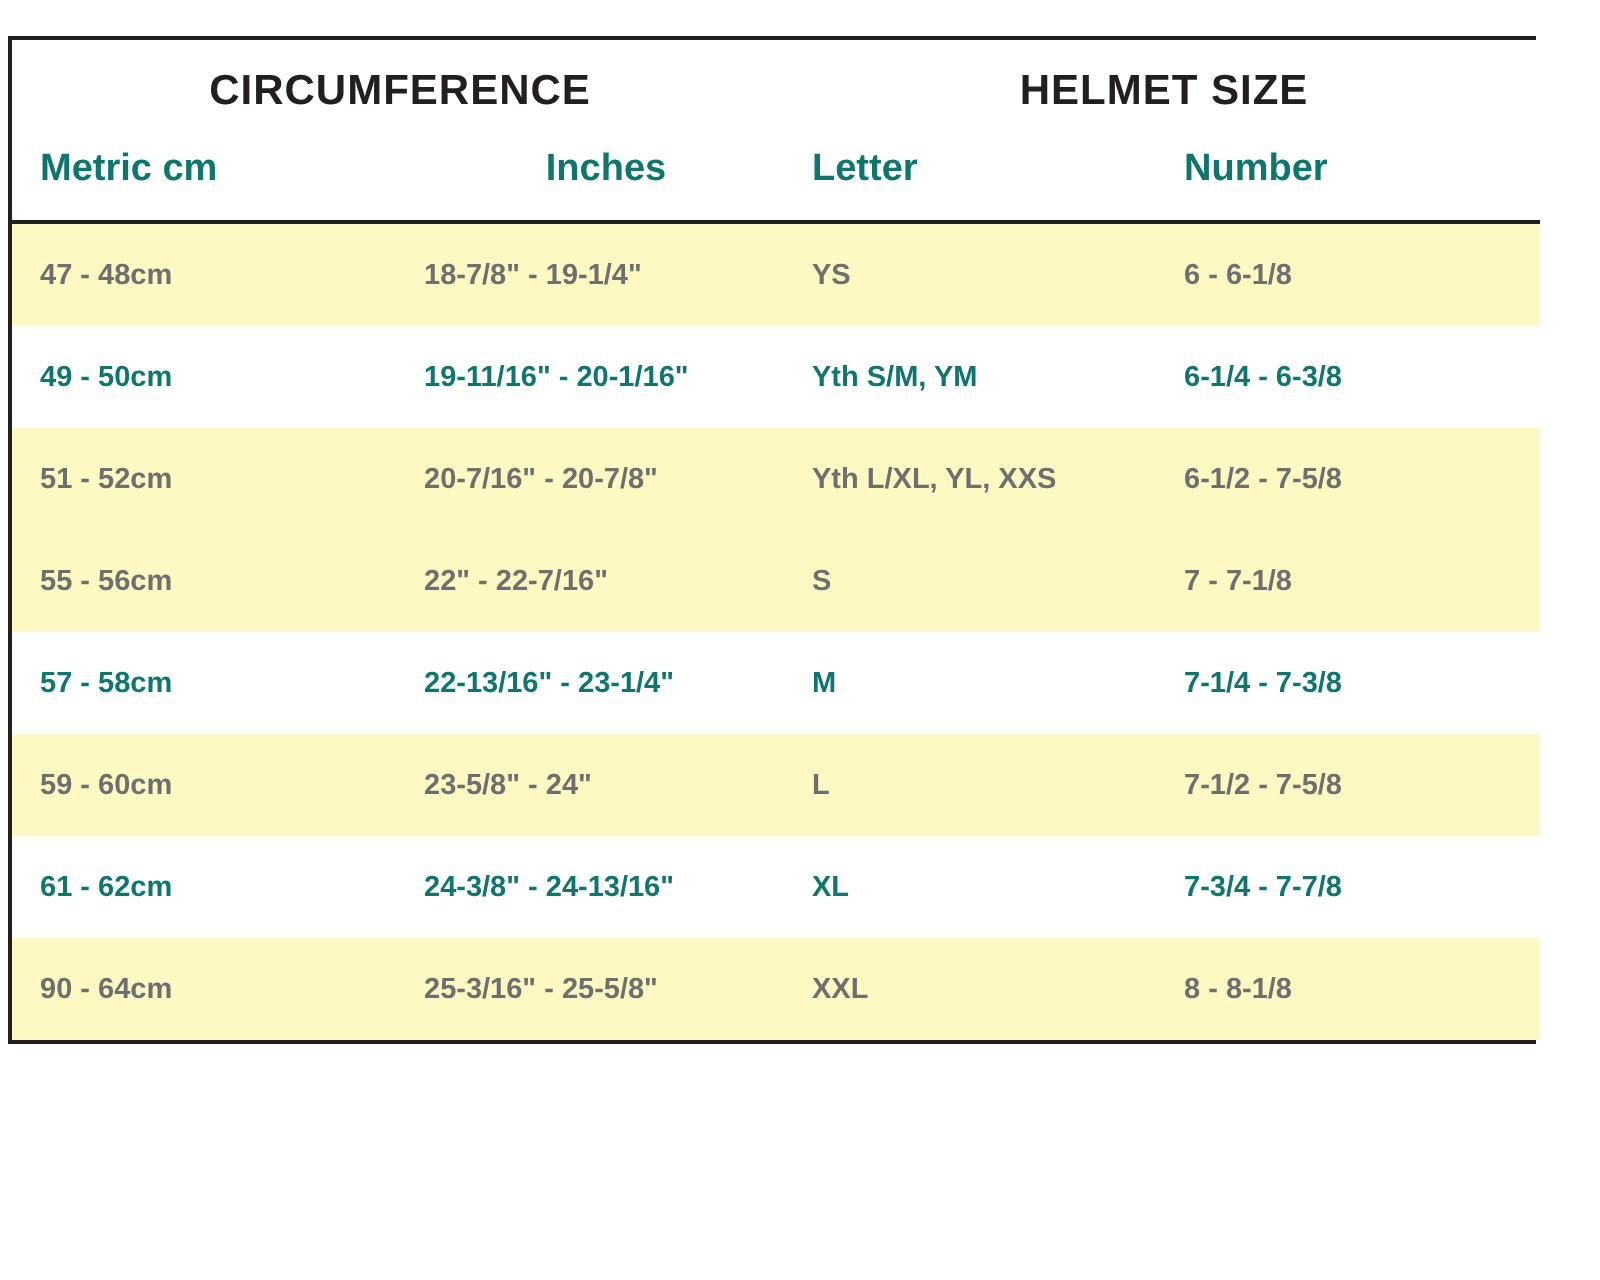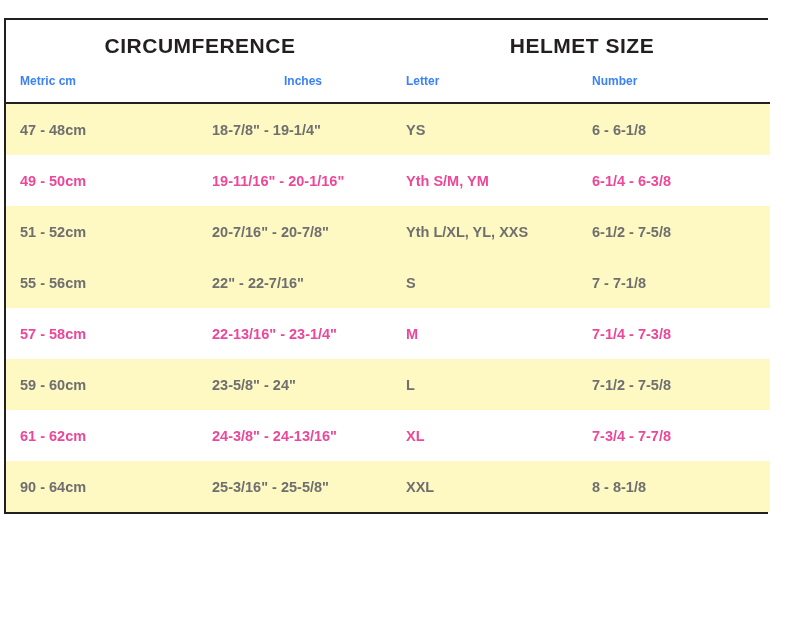--- a/index.html
+++ b/index.html
@@ -37,44 +37,44 @@
     font-size: 21px;
     font-weight: bold;
     letter-spacing: 0.5px;
     color: #231f20;
     text-align: center;
     background: #ffffff;
     border: none;
   }
   .col-row th {
     padding: 6px 0 14px 0;
-    font-size: 12px;
+    font-size: 19px;
     font-weight: bold;
-    color: #3b82f6;
+    color: #0f766e;
     background: #ffffff;
     border: none;
   }
   .col-row th.sep {
     border-bottom: 2px solid #231f20;
   }
   td {
     font-size: 14.5px;
     font-weight: bold;
     padding: 0;
     height: 51px;
     vertical-align: middle;
     border: none;
   }
   tr.shade td {
     background: #fef9c3;
     color: #6f6f6f;
   }
   tr.plain td {
     background: #ffffff;
-    color: #ec4899;
+    color: #0f766e;
   }
   
   .c-metric { width: 160px; padding-left: 14px; }
   .c-inches { width: 228px; padding-left: 12px; }
   .c-letter { width: 222px; padding-left: 12px; }
   .c-number { width: 154px; padding-left: 10px; }
 
   .g-circ { width: 388px; }
   .g-helm { width: 376px; }
 

